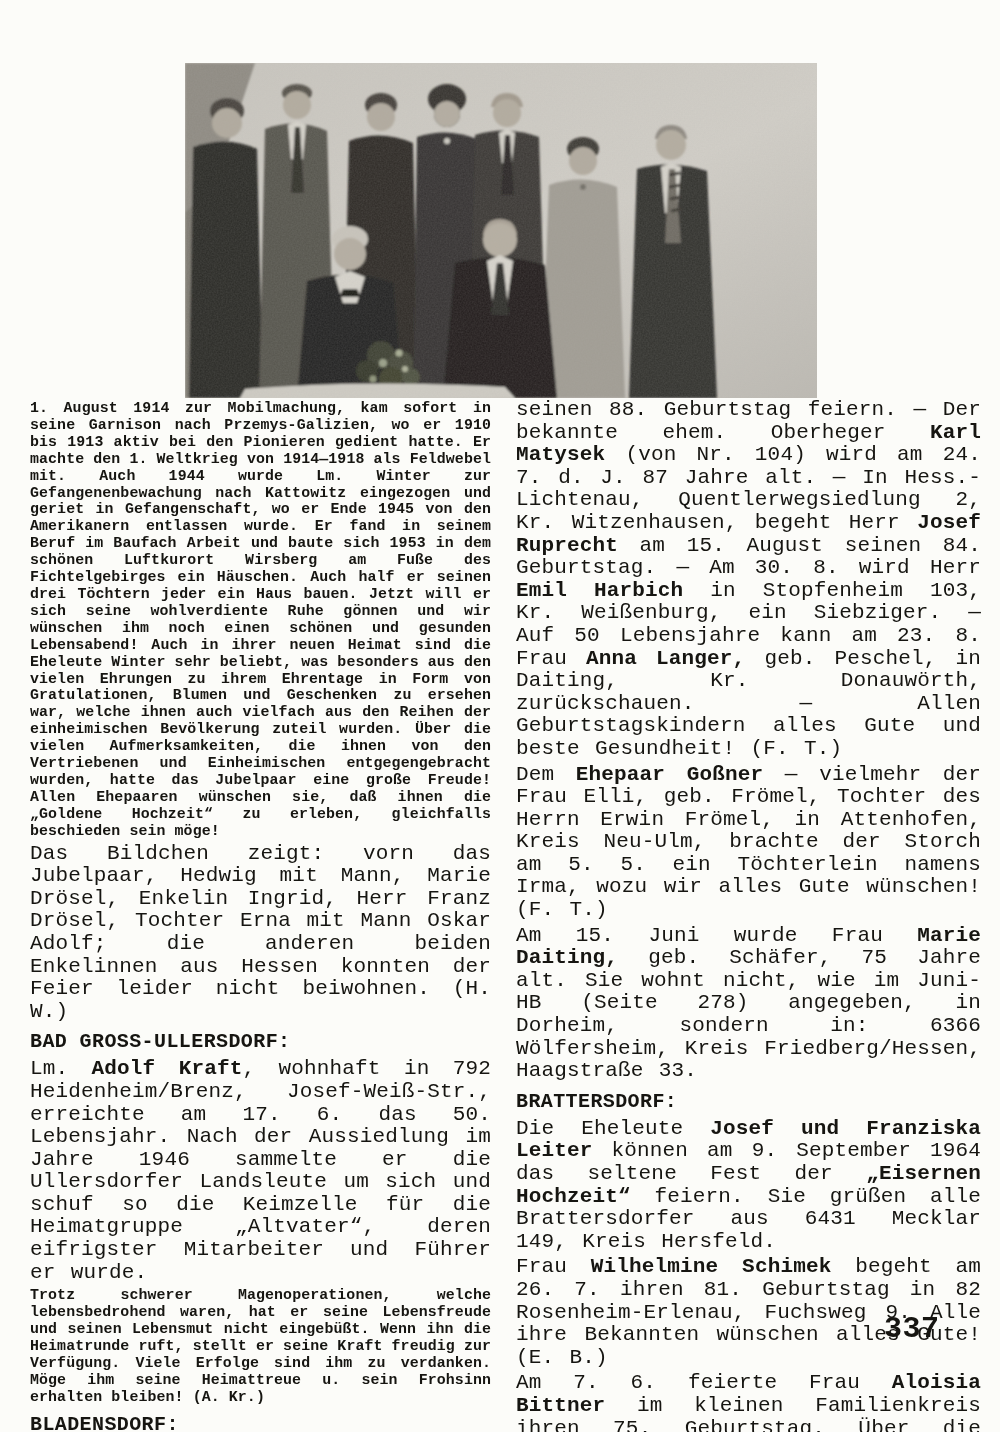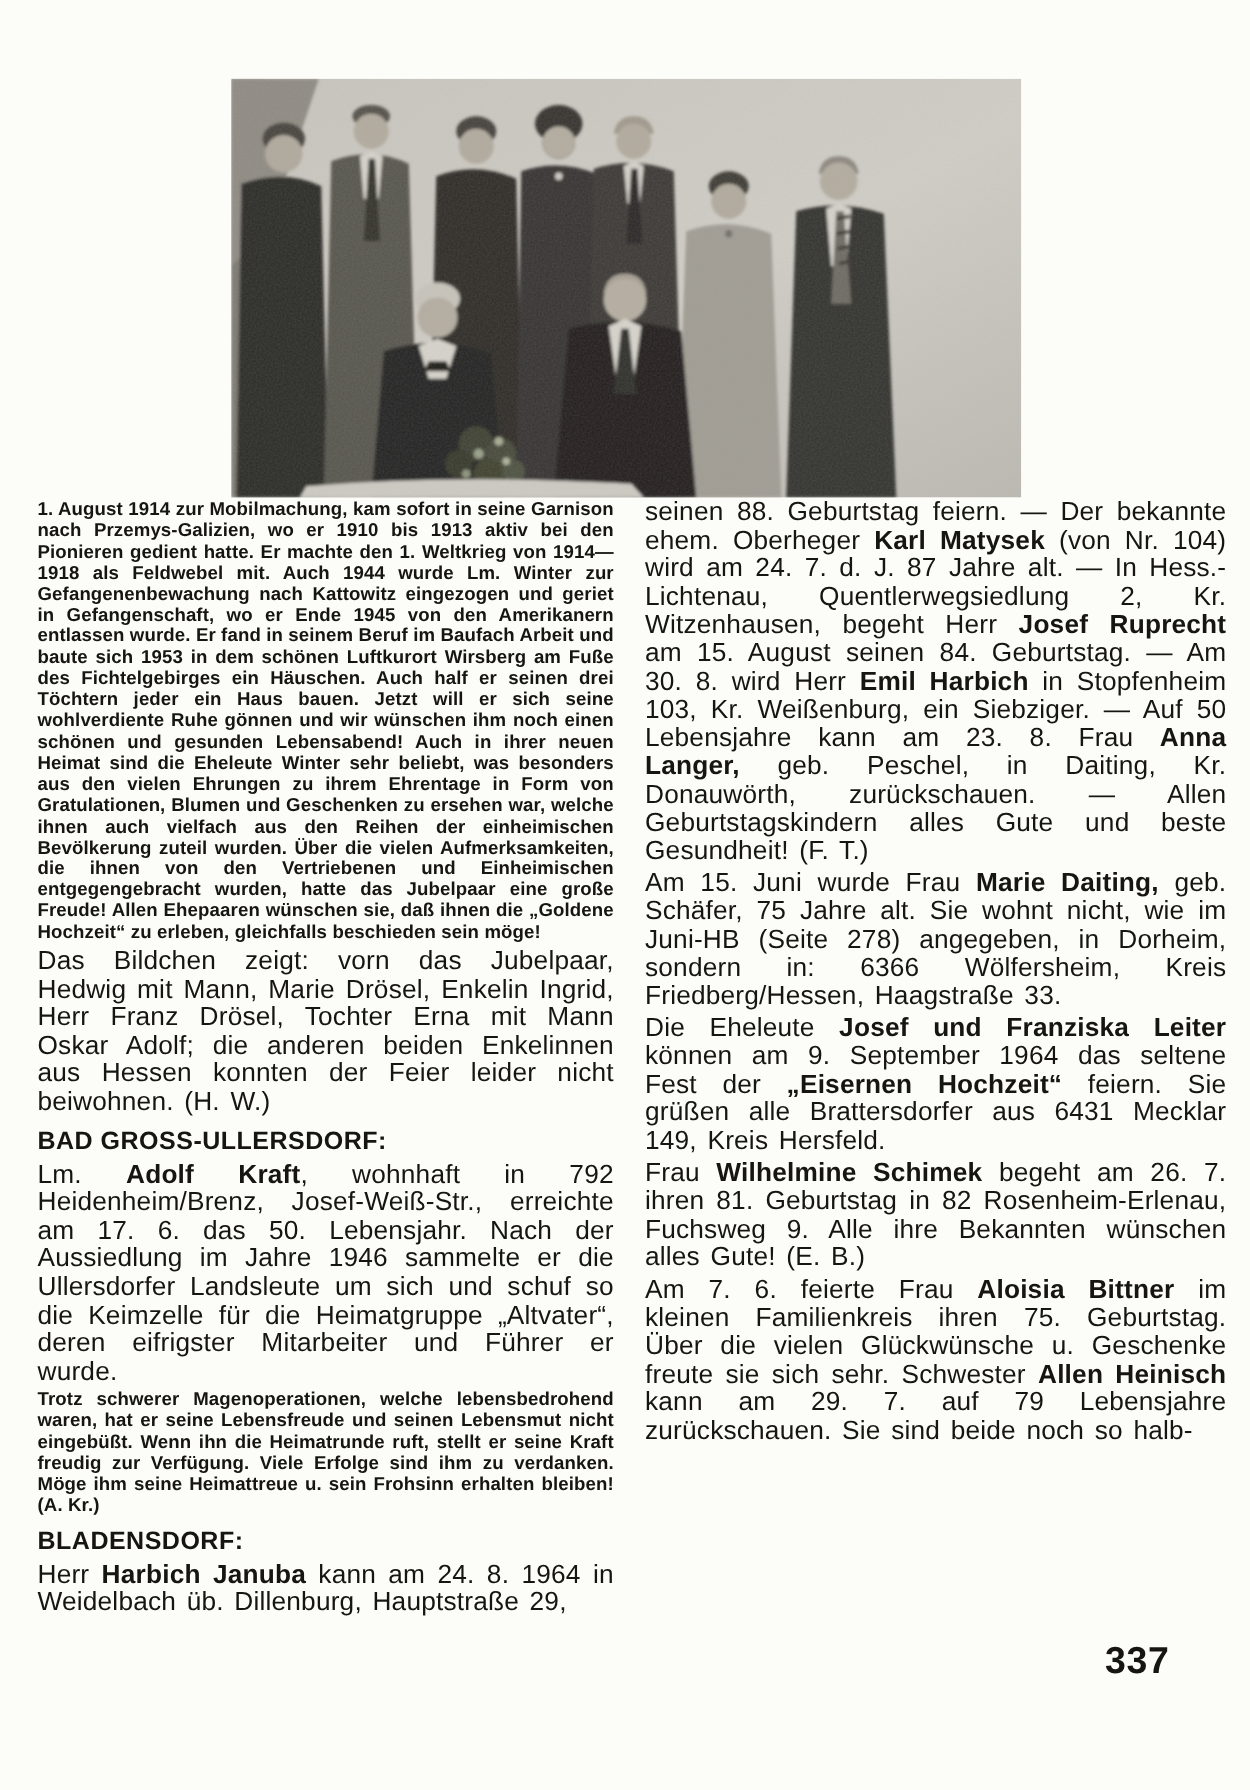--- a/index.html
+++ b/index.html
@@ -1,19 +1,19 @@
 <!DOCTYPE html>
 <html lang="de"><head>
 <meta charset="utf-8">
 <style>
   html,body { margin:0; padding:0; background:#e8e8e6; }
   .page {
     position:relative; width:1000px; height:1432px; margin:0 auto;
     background:#fcfcf9; color:#161511; overflow:hidden;
-    font-family:Liberation Sans, sans-serif;
+    font-family:Liberation Mono, monospace;
   }
   .photo {
     position:absolute; left:185px; top:63px; width:632px; height:335px; margin:0;
   }
   .photo svg { display:block; width:100%; height:100%; }
   .col { position:absolute; }
   .col-left  { left:30px;  top:400px; width:461px; }
   .col-right { left:516px; top:399px; width:465px; }
   .col p { margin:0 0 3px 0; }
   .para-small {
@@ -135,21 +135,23 @@
       <p class="para-large">Das Bildchen zeigt: vorn das Jubelpaar, Hedwig mit Mann, Marie Drösel, Enkelin Ingrid, Herr Franz Drösel, Tochter Erna mit Mann Oskar Adolf; die anderen beiden Enkelinnen aus Hessen konnten der Feier leider nicht beiwohnen. (H. W.)</p>
       <h3 class="heading">BAD GROSS-ULLERSDORF:</h3>
       <p class="para-large">Lm. <b>Adolf Kraft</b>, wohnhaft in 792 Heidenheim/Brenz, Josef-Weiß-Str., erreichte am 17. 6. das 50. Lebensjahr. Nach der Aussiedlung im Jahre 1946 sammelte er die Ullersdorfer Landsleute um sich und schuf so die Keimzelle für die Heimatgruppe „Altvater“, deren eifrigster Mitarbeiter und Führer er wurde.</p>
       <p class="para-small">Trotz schwerer Magenoperationen, welche lebensbedrohend waren, hat er seine Lebensfreude und seinen Lebensmut nicht eingebüßt. Wenn ihn die Heimatrunde ruft, stellt er seine Kraft freudig zur Verfügung. Viele Erfolge sind ihm zu verdanken. Möge ihm seine Heimattreue u. sein Frohsinn erhalten bleiben! (A. Kr.)</p>
       <h3 class="heading">BLADENSDORF:</h3>
       <p class="para-large">Herr <b>Harbich Januba</b> kann am 24. 8. 1964 in Weidelbach üb. Dillenburg, Hauptstraße 29,</p>
     </section>
 
   <section class="col col-right">
       <p class="para-large">seinen 88. Geburtstag feiern. — Der bekannte ehem. Oberheger <b>Karl Matysek</b> (von Nr. 104) wird am 24. 7. d. J. 87 Jahre alt. — In Hess.-Lichtenau, Quentlerwegsiedlung 2, Kr. Witzenhausen, begeht Herr <b>Josef Ruprecht</b> am 15. August seinen 84. Geburtstag. — Am 30. 8. wird Herr <b>Emil Harbich</b> in Stopfenheim 103, Kr. Weißenburg, ein Siebziger. — Auf 50 Lebensjahre kann am 23. 8. Frau <b>Anna Langer,</b> geb. Peschel, in Daiting, Kr. Donauwörth, zurückschauen. — Allen Geburtstagskindern alles Gute und beste Gesundheit! (F. T.)</p>
+      <p class="para-large">Dem <b>Ehepaar Goßner</b> — vielmehr der Frau Elli, geb. Frömel, Tochter des Herrn Erwin Frömel, in Attenhofen, Kreis Neu-Ulm, brachte der Storch am 5. 5. ein Töchterlein namens Irma, wozu wir alles Gute wünschen! (F. T.)</p>
       <p class="para-large">Am 15. Juni wurde Frau <b>Marie Daiting,</b> geb. Schäfer, 75 Jahre alt. Sie wohnt nicht, wie im Juni-HB (Seite 278) angegeben, in Dorheim, sondern in: 6366 Wölfersheim, Kreis Friedberg/Hessen, Haagstraße 33.</p>
+      <h3 class="heading">BRATTERSDORF:</h3>
       <p class="para-large">Die Eheleute <b>Josef und Franziska Leiter</b> können am 9. September 1964 das seltene Fest der <b>„Eisernen Hochzeit“</b> feiern. Sie grüßen alle Brattersdorfer aus 6431 Mecklar 149, Kreis Hersfeld.</p>
       <p class="para-large">Frau <b>Wilhelmine Schimek</b> begeht am 26. 7. ihren 81. Geburtstag in 82 Rosenheim-Erlenau, Fuchsweg 9. Alle ihre Bekannten wünschen alles Gute! (E. B.)</p>
       <p class="para-large">Am 7. 6. feierte Frau <b>Aloisia Bittner</b> im kleinen Familienkreis ihren 75. Geburtstag. Über die vielen Glückwünsche u. Geschenke freute sie sich sehr. Schwester <b>Allen Heinisch</b> kann am 29. 7. auf 79 Lebensjahre zurückschauen. Sie sind beide noch so halb-</p>
     </section>
 
   <div class="page-number">337</div>
 
 </div>
 
 </body></html>

